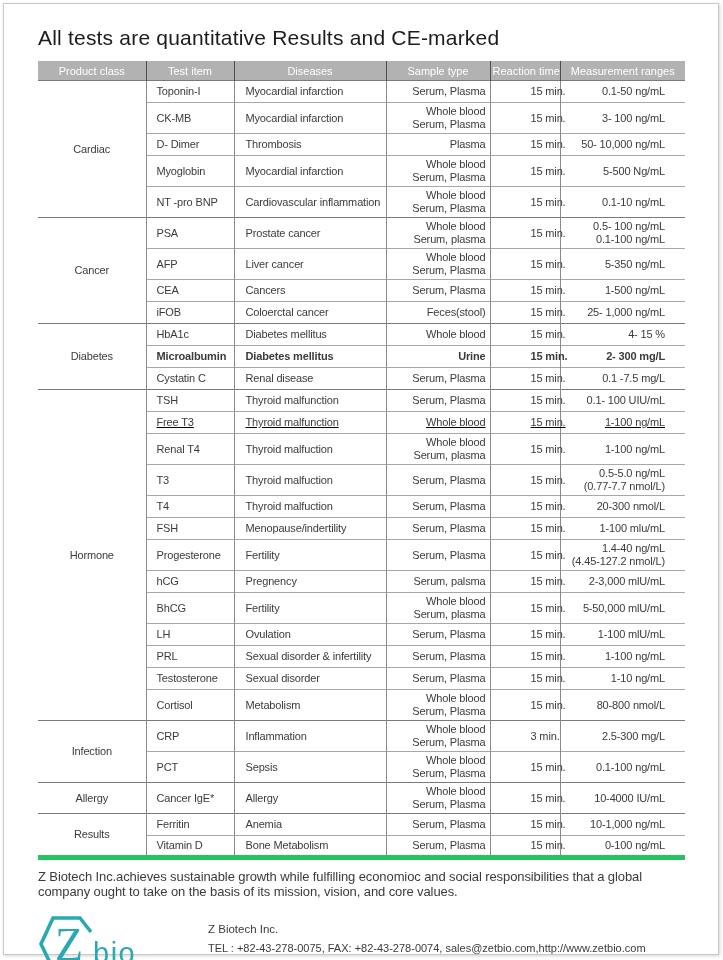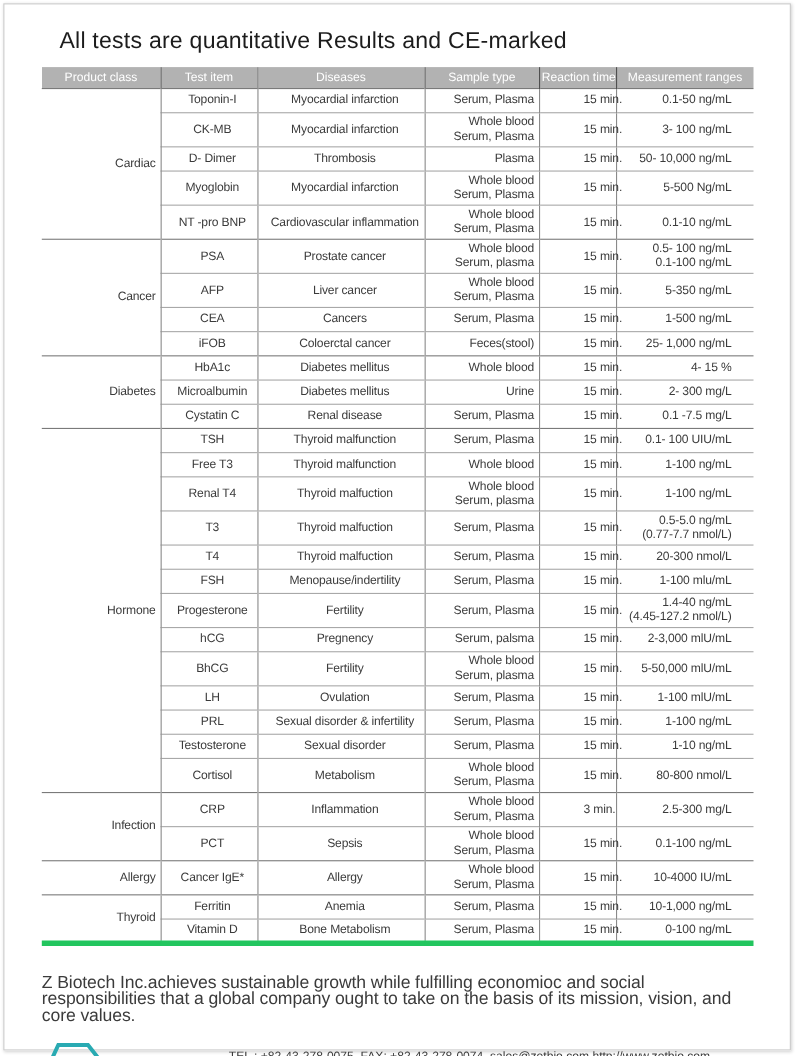--- a/index.html
+++ b/index.html
@@ -7,49 +7,49 @@
     width:723px; height:960px; background:#ffffff; position:relative;
     font-family:"Liberation Sans","DejaVu Sans",sans-serif; overflow:hidden;
   }
   .page-border {
     position:absolute; left:3px; top:3px; width:714px; height:950px;
     border:1px solid #c9c9c9; box-shadow:1px 1px 3px rgba(0,0,0,0.18);
     pointer-events:none;
   }
   .content { position:absolute; left:38px; top:26px; width:647px; }
   .title {
-    font-size:21px; font-weight:400; color:#1c1c1c; margin:0 0 11px 16px;
+    font-size:21px; font-weight:400; color:#1c1c1c; margin:0 0 11px 0;
     letter-spacing:0.2px;
   }
   table.tests { border-collapse:collapse; width:647px; table-layout:fixed;
     border-bottom:5px solid #22c55e; }
   col.c0{width:108px} col.c1{width:88px} col.c2{width:152px}
   col.c3{width:104px} col.c4{width:70px} col.c5{width:125px}
   thead th {
     background:#b2b2b2; color:#ffffff; font-weight:400; font-size:11px;
     height:19px; padding:0 2px; border-right:1px solid #4f4f4f;
     white-space:nowrap; overflow:hidden;
   }
   thead th:last-child { border-right:none; }
   tbody td {
     font-size:11px; color:#3b3b3b; line-height:13px; letter-spacing:-0.15px;
     border-right:1px solid #8a8a8a; padding:2px 4px; white-space:nowrap;
     vertical-align:middle; overflow:visible;
   }
   tbody td:last-child { border-right:none; }
   tr.inner-row td { border-top:1px solid #a8a8a8; }
   tr.group-first td { border-top:1px solid #7a7a7a; }
-  td.pc { text-align:right; }
-  td.ti { padding-left:10px; text-align:center; }
-  td.ds { padding-left:11px; text-align:center; }
+  td.pc { text-align:center; }
+  td.ti { padding-left:10px; text-align:left; }
+  td.ds { padding-left:11px; text-align:left; }
   td.st { padding-left:11px; text-align:right; }
   td.rt { text-align:center;padding-left:40px; }
   td.mr { text-align:right; padding-right:20px; }
   .footnote {
-    margin-top:26px; width:647px; font-size:16px; line-height:15px;
+    margin-top:9px; width:647px; font-size:13px; line-height:15px;
     color:#3b3b3b; letter-spacing:-0.1px;
   }
   .footer { margin-top:16px; display:flex; align-items:flex-start; }
   .logo-wrap { width:118px; height:62px; flex:0 0 auto; }
   .company { margin-left:52px; font-size:11px; line-height:19px; color:#3b3b3b;
     white-space:nowrap; padding-top:5px; }
   .company .cname { font-size:11.5px; }
 </style>
 </head>
 <body>
@@ -145,21 +145,21 @@
           <td class="mr">25- 1,000 ng/mL</td>
         </tr>
         <tr class="group-first" style="height: 22px;">
           <td class="pc" rowspan="3">Diabetes</td>
           <td class="ti">HbA1c</td>
           <td class="ds">Diabetes mellitus</td>
           <td class="st">Whole blood</td>
           <td class="rt">15 min.</td>
           <td class="mr">4- 15 %</td>
         </tr>
-        <tr class="inner-row" style="height: 22px;">
+        <tr class="inner-row" style="height: 22px; font-weight: bold;">
           <td class="ti">Microalbumin</td>
           <td class="ds">Diabetes mellitus</td>
           <td class="st">Urine</td>
           <td class="rt">15 min.</td>
           <td class="mr">2- 300 mg/L</td>
         </tr>
         <tr class="inner-row" style="height: 22px;">
           <td class="ti">Cystatin C</td>
           <td class="ds">Renal disease</td>
           <td class="st">Serum, Plasma</td>
@@ -167,21 +167,21 @@
           <td class="mr">0.1 -7.5 mg/L</td>
         </tr>
         <tr class="group-first" style="height: 22px;">
           <td class="pc" rowspan="13">Hormone</td>
           <td class="ti">TSH</td>
           <td class="ds">Thyroid malfunction</td>
           <td class="st">Serum, Plasma</td>
           <td class="rt">15 min.</td>
           <td class="mr">0.1- 100 UIU/mL</td>
         </tr>
-        <tr class="inner-row" style="height: 22px;">
+        <tr class="inner-row" style="height: 22px; text-decoration: underline;">
           <td class="ti">Free T3</td>
           <td class="ds">Thyroid malfunction</td>
           <td class="st">Whole blood</td>
           <td class="rt">15 min.</td>
           <td class="mr">1-100 ng/mL</td>
         </tr>
         <tr class="inner-row" style="height: 27px;">
           <td class="ti">Renal T4</td>
           <td class="ds">Thyroid malfuction</td>
           <td class="st">Whole blood<br>Serum, plasma</td>
@@ -275,21 +275,21 @@
         </tr>
         <tr class="group-first" style="height: 27px;">
           <td class="pc" rowspan="1">Allergy</td>
           <td class="ti">Cancer IgE*</td>
           <td class="ds">Allergy</td>
           <td class="st">Whole blood<br>Serum, Plasma</td>
           <td class="rt">15 min.</td>
           <td class="mr">10-4000 IU/mL</td>
         </tr>
         <tr class="group-first" style="height: 22px;">
-          <td class="pc" rowspan="2">Thyroid</td>
+          <td class="pc" rowspan="2">Results</td>
           <td class="ti">Ferritin</td>
           <td class="ds">Anemia</td>
           <td class="st">Serum, Plasma</td>
           <td class="rt">15 min.</td>
           <td class="mr">10-1,000 ng/mL</td>
         </tr>
         <tr class="inner-row" style="height: 22px;">
           <td class="ti">Vitamin D</td>
           <td class="ds">Bone Metabolism</td>
           <td class="st">Serum, Plasma</td>
@@ -304,16 +304,17 @@
   <div class="footer">
     <div class="logo-wrap">
       <svg width="118" height="62" viewBox="0 0 118 62">
         <path d="M53,17 L42,3 L15,3 L3,29 L16,56 L46,56 L51,47" fill="none" stroke="#29aab2" stroke-width="3.6"></path>
         <text x="17" y="45" font-family="Liberation Serif, DejaVu Serif, serif" font-size="46" fill="#29aab2">Z</text>
         <line x1="21" y1="50" x2="111" y2="50" stroke="#29aab2" stroke-width="2.2"></line>
         <text x="55" y="48" font-family="Liberation Sans, DejaVu Sans, sans-serif" font-size="29" letter-spacing="1.5" fill="#29aab2">bio</text>
       </svg>
     </div>
     <div class="company">
+      <div class="cname">Z Biotech Inc.</div>
       <div>TEL : +82-43-278-0075, FAX: +82-43-278-0074, sales@zetbio.com,http://www.zetbio.com</div>
     </div>
   </div>
 </div>
 
 </body></html>

